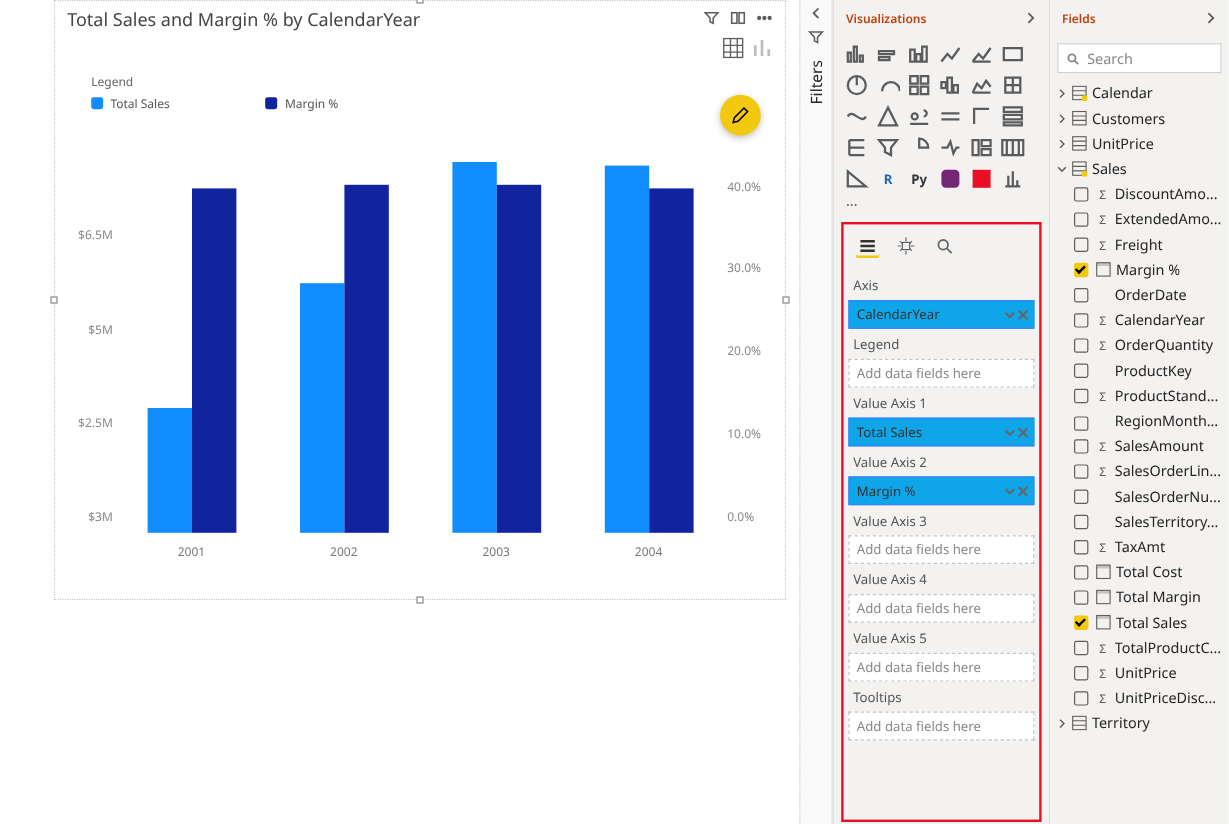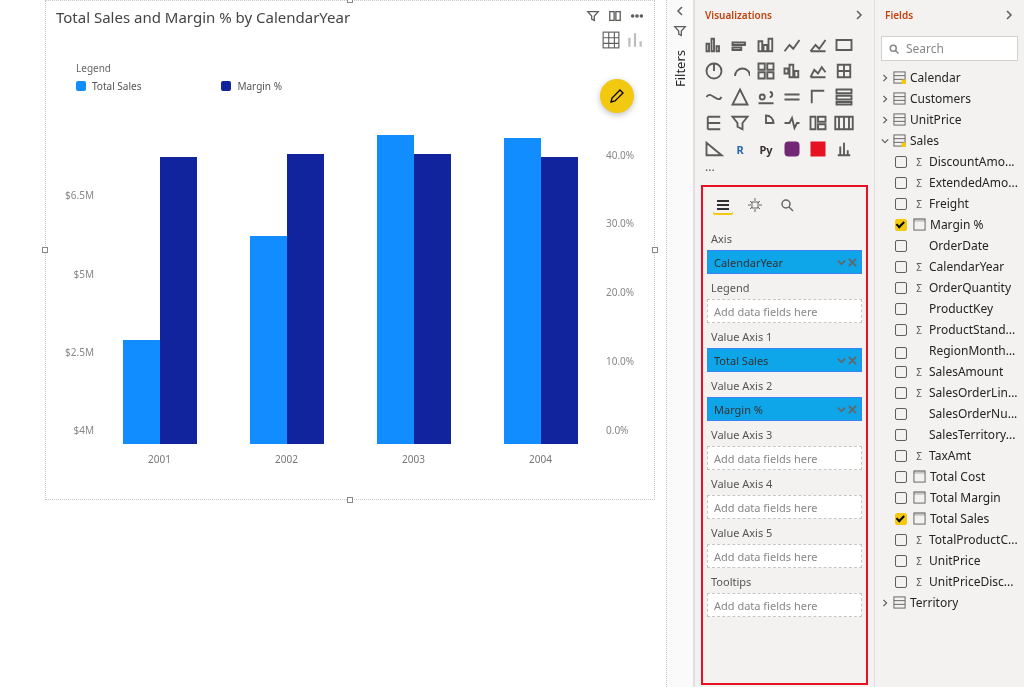--- a/index.html
+++ b/index.html
@@ -132,21 +132,21 @@
     </div>
 
     <div class="fab">
       <svg viewBox="0 0 16 16">
           <path d="M11 2l3 3-8 8-4 1 1-4z" fill="none" stroke="#000" stroke-width="1.3"></path>
         </svg>
     </div>
 
     <div class="plot">
       <div class="yAxisL">
-        <span class="ytick" style="bottom:0%">$4M</span>
+        <span class="ytick" style="bottom:0%">$3M</span>
         <span class="ytick" style="bottom:25%">$2.5M</span>
         <span class="ytick" style="bottom:50%">$5M</span>
         <span class="ytick" style="bottom:75%">$6.5M</span>
       </div>
       <div class="yAxisR">
         <span class="ytick" style="bottom:0%">0.0%</span>
         <span class="ytick" style="bottom:22%">10.0%</span>
         <span class="ytick" style="bottom:44%">20.0%</span>
         <span class="ytick" style="bottom:66%">30.0%</span>
         <span class="ytick" style="bottom:88%">40.0%</span>

